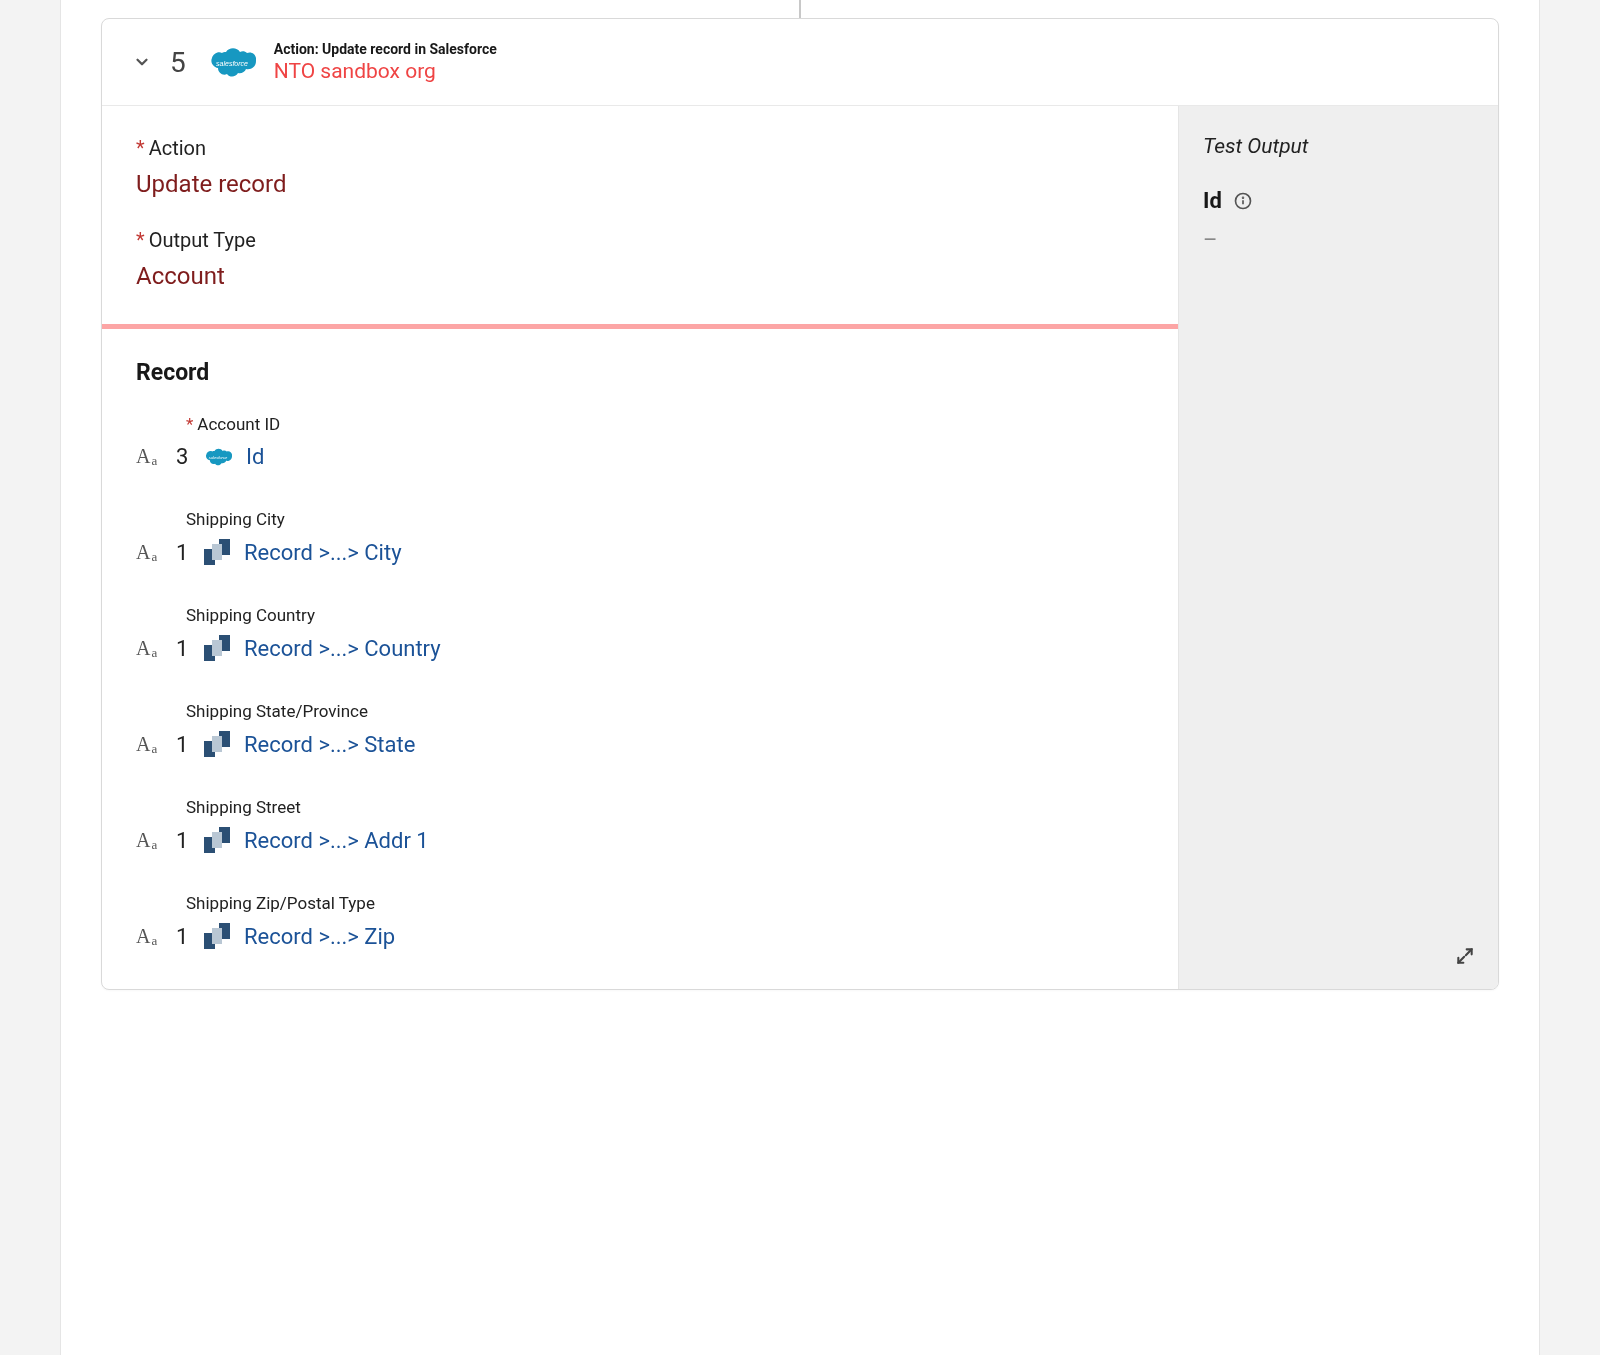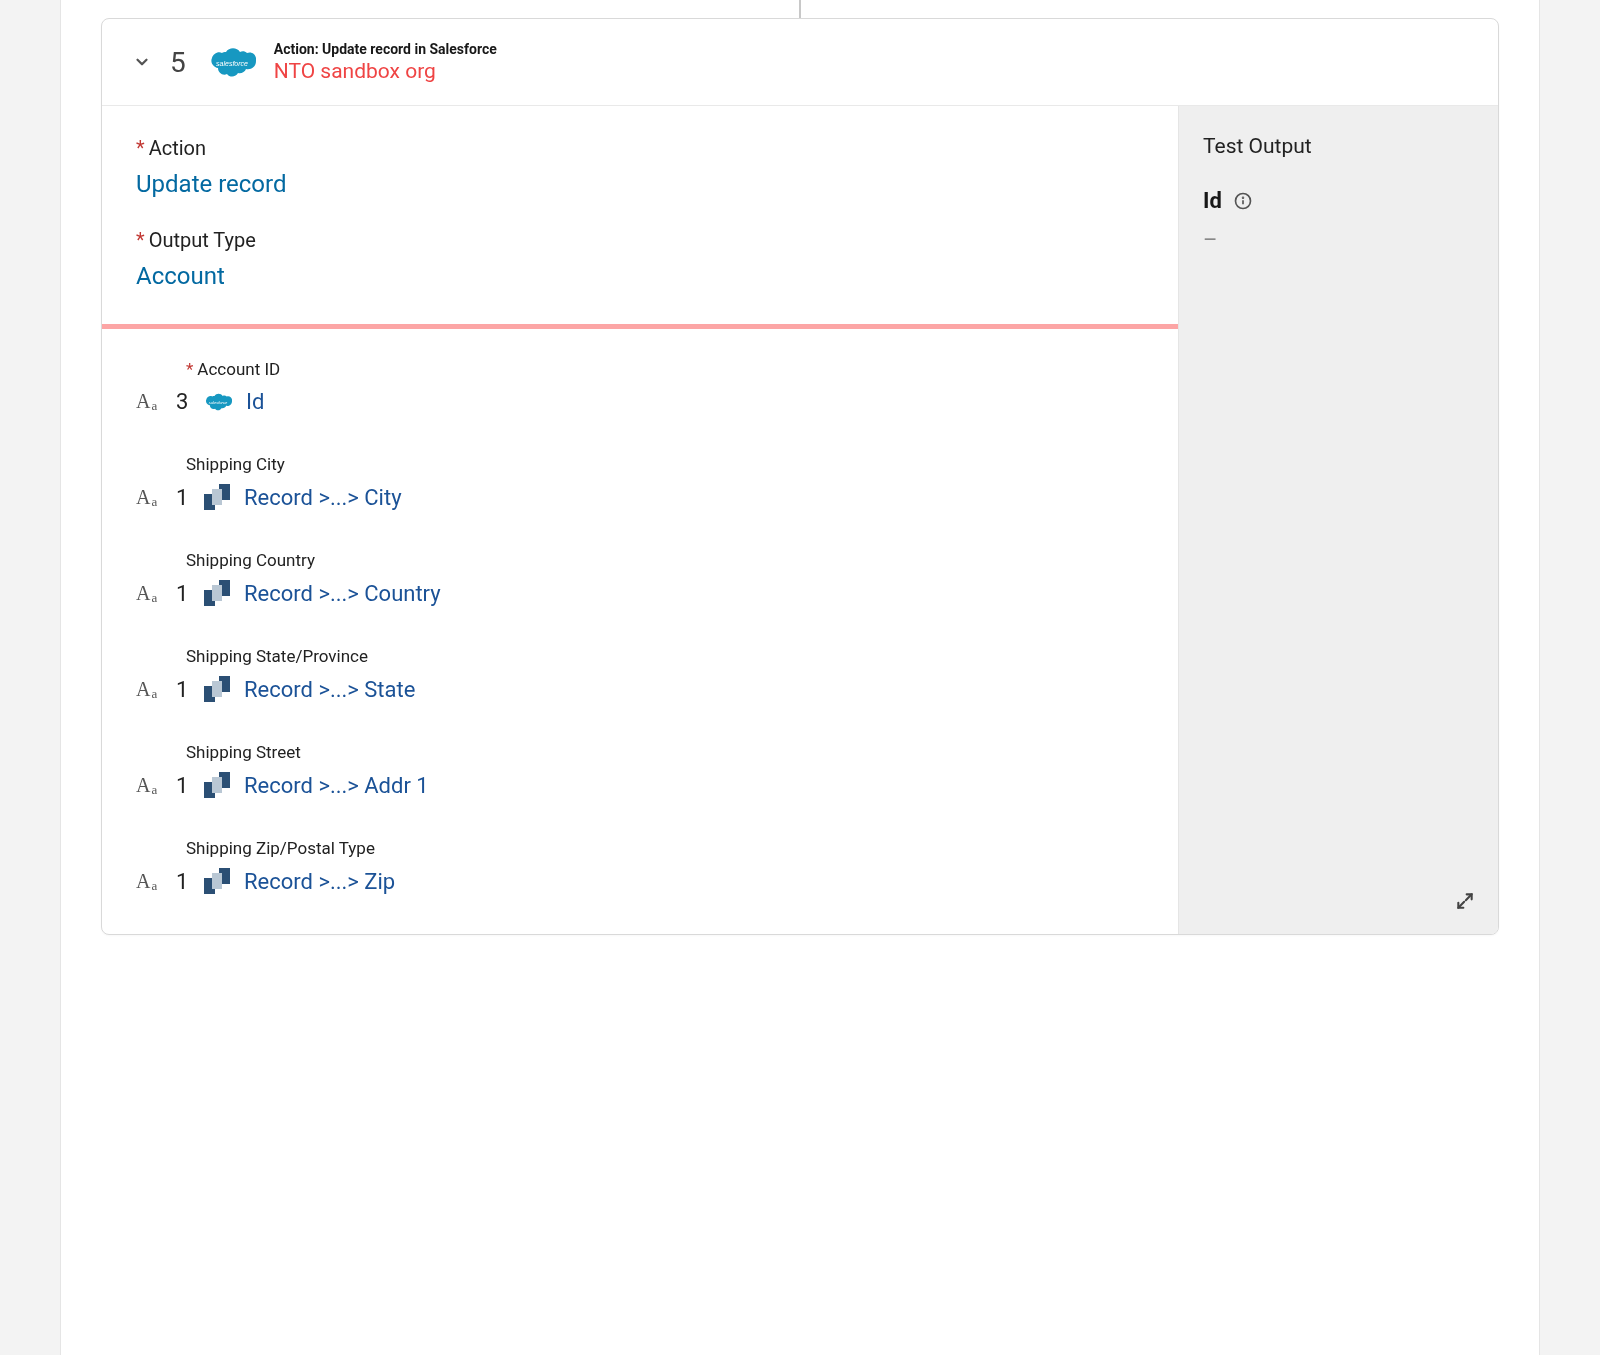--- a/index.html
+++ b/index.html
@@ -88,21 +88,21 @@
     padding: 30px 34px 34px 34px;
     border-bottom: 5px solid #fca5a5;
   }
   .section-rec {
     padding: 30px 34px 40px 34px;
   }
   .field-block { margin-bottom: 30px; }
   .field-block:last-child { margin-bottom: 0; }
   .label-row { font-size: 20px; color: #222; margin-bottom: 10px; }
   .req { color: #c23934; margin-right: 4px; }
-  .value-row { font-size: 24px; color: #0369a1; }
+  .value-row { font-size: 24px; color: #7f1d1d; }
   .record-title { font-weight: 700; font-size: 23px; margin-bottom: 28px;}
   .record-field { margin-bottom: 40px; }
   .record-field:last-child { margin-bottom: 0; }
   .rf-label {
     font-size: 17px;
     color: #222;
     padding-left: 50px;
     margin-bottom: 10px;
   }
   .rf-body {
@@ -128,21 +128,21 @@
   .ns-icon {
     width: 26px; height: 26px;
     display: inline-flex; align-items: center; justify-content: center;
     flex-shrink: 0;
   }
   .path {
     font-size: 22px;
     color: #1b5297;
     cursor: pointer;
   }
-  .side-title { font-size: 21px; color: #222; margin-bottom: 30px;}
+  .side-title { font-size: 21px; color: #222; margin-bottom: 30px; font-style: italic;}
   .side-id-row {
     display: flex; align-items: center; gap: 10px;
     margin-bottom: 14px;
   }
   .side-id-row .lbl { font-weight: 700; font-size: 22px; }
   .info-icon {
     width: 22px; height: 22px; display:inline-flex; align-items:center; justify-content:center;
     color: #555;
   }
   .side-val { color: #888; font-size: 22px; }
@@ -193,20 +193,21 @@
               <div class="label-row"><span class="req">*</span><span>Action</span></div>
               <div class="value-row">Update record</div>
             </div>
             <div class="field-block">
               <div class="label-row"><span class="req">*</span><span>Output Type</span></div>
               <div class="value-row">Account</div>
             </div>
           </div>
 
           <div class="section-rec">
+            <div class="record-title">Record</div>
             <div id="record-fields">
                 <div class="record-field">
                   <div class="rf-label"><span class="req">*</span><span>Account ID</span></div>
                   <div class="rf-body">
                     <span class="aa-icon">
                       <span class="big">A</span>
                       <span class="small">a</span>
                     </span>
                     <span class="rf-step">3</span>
                     <span class="sf-cloud-sm">

